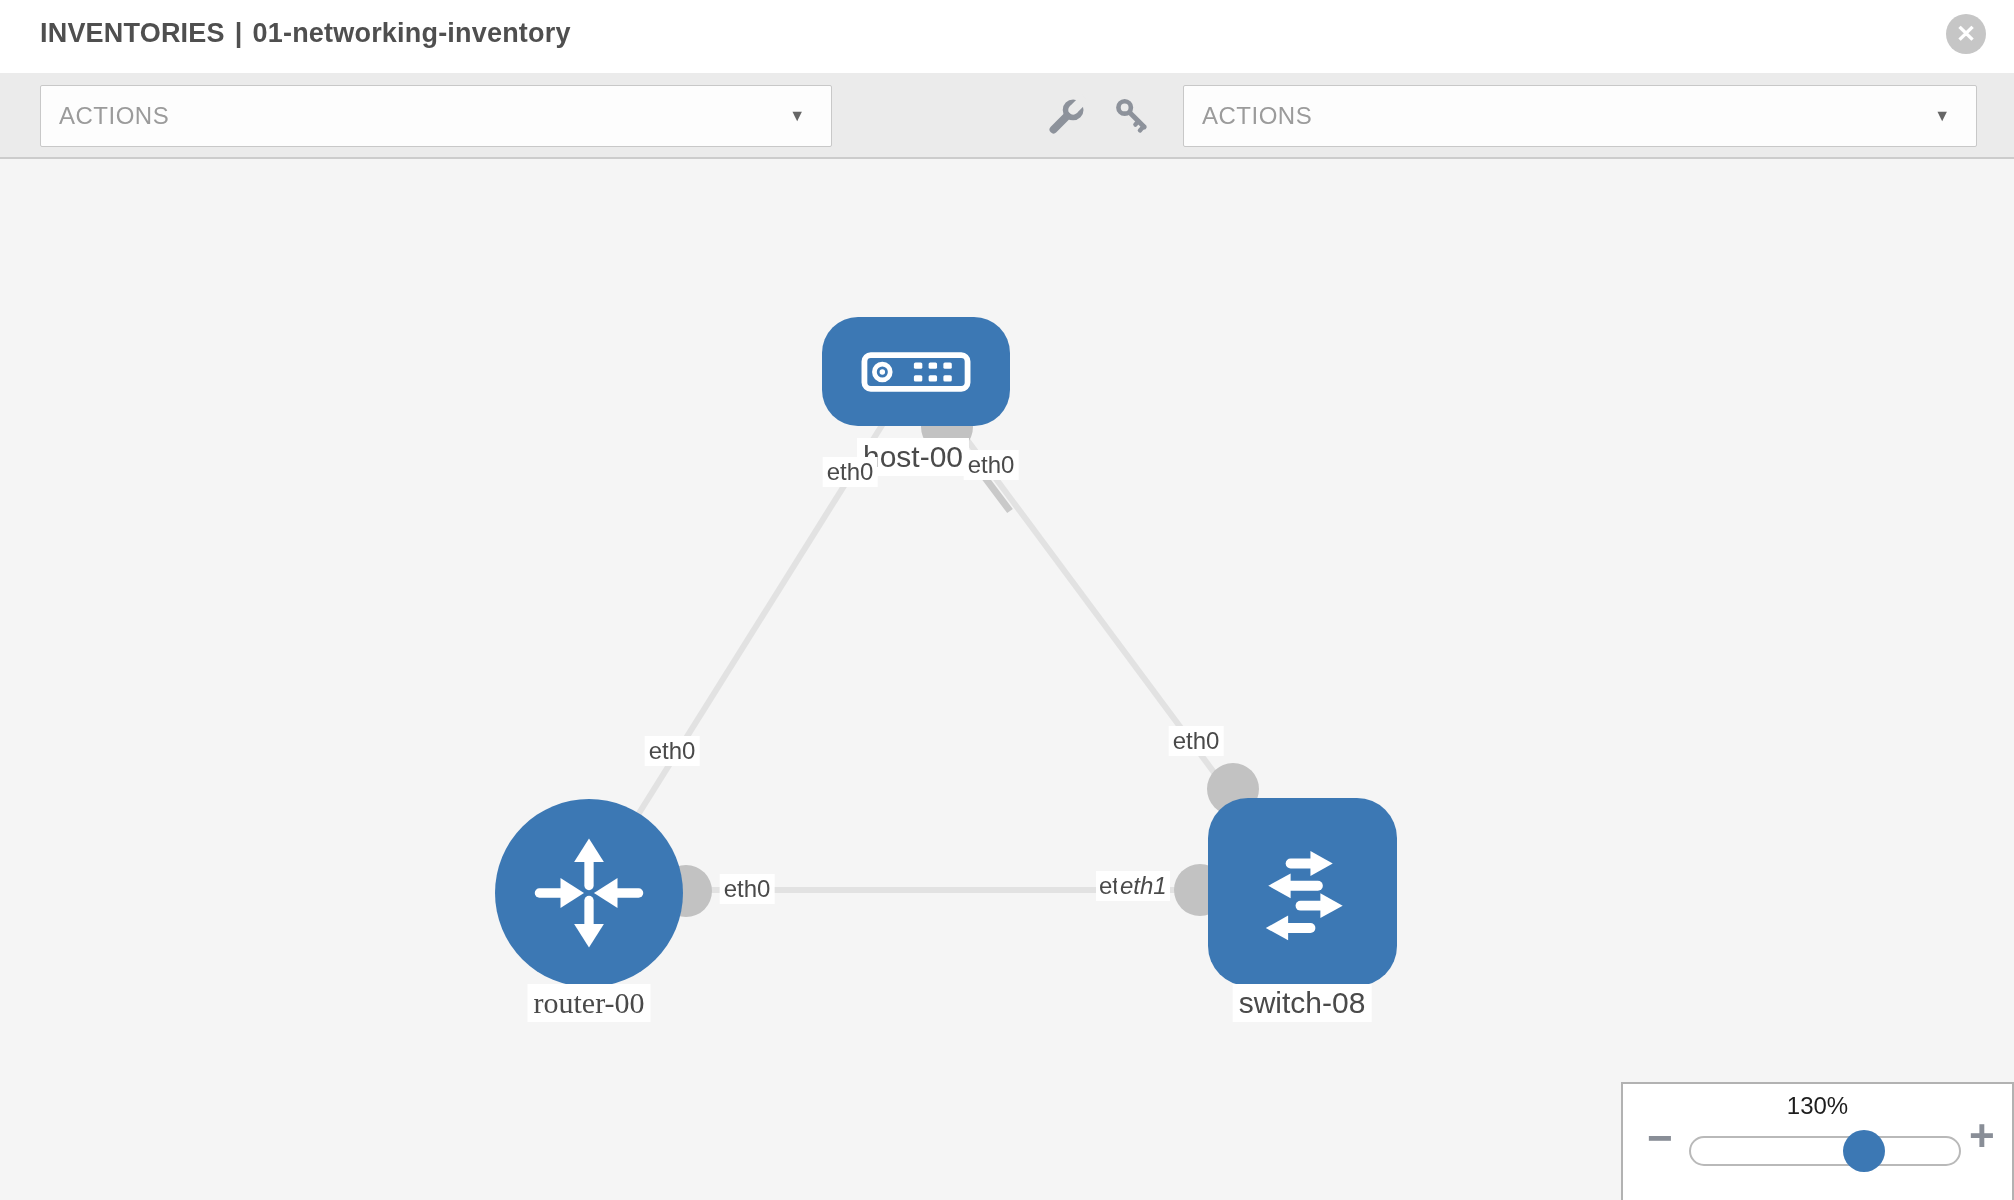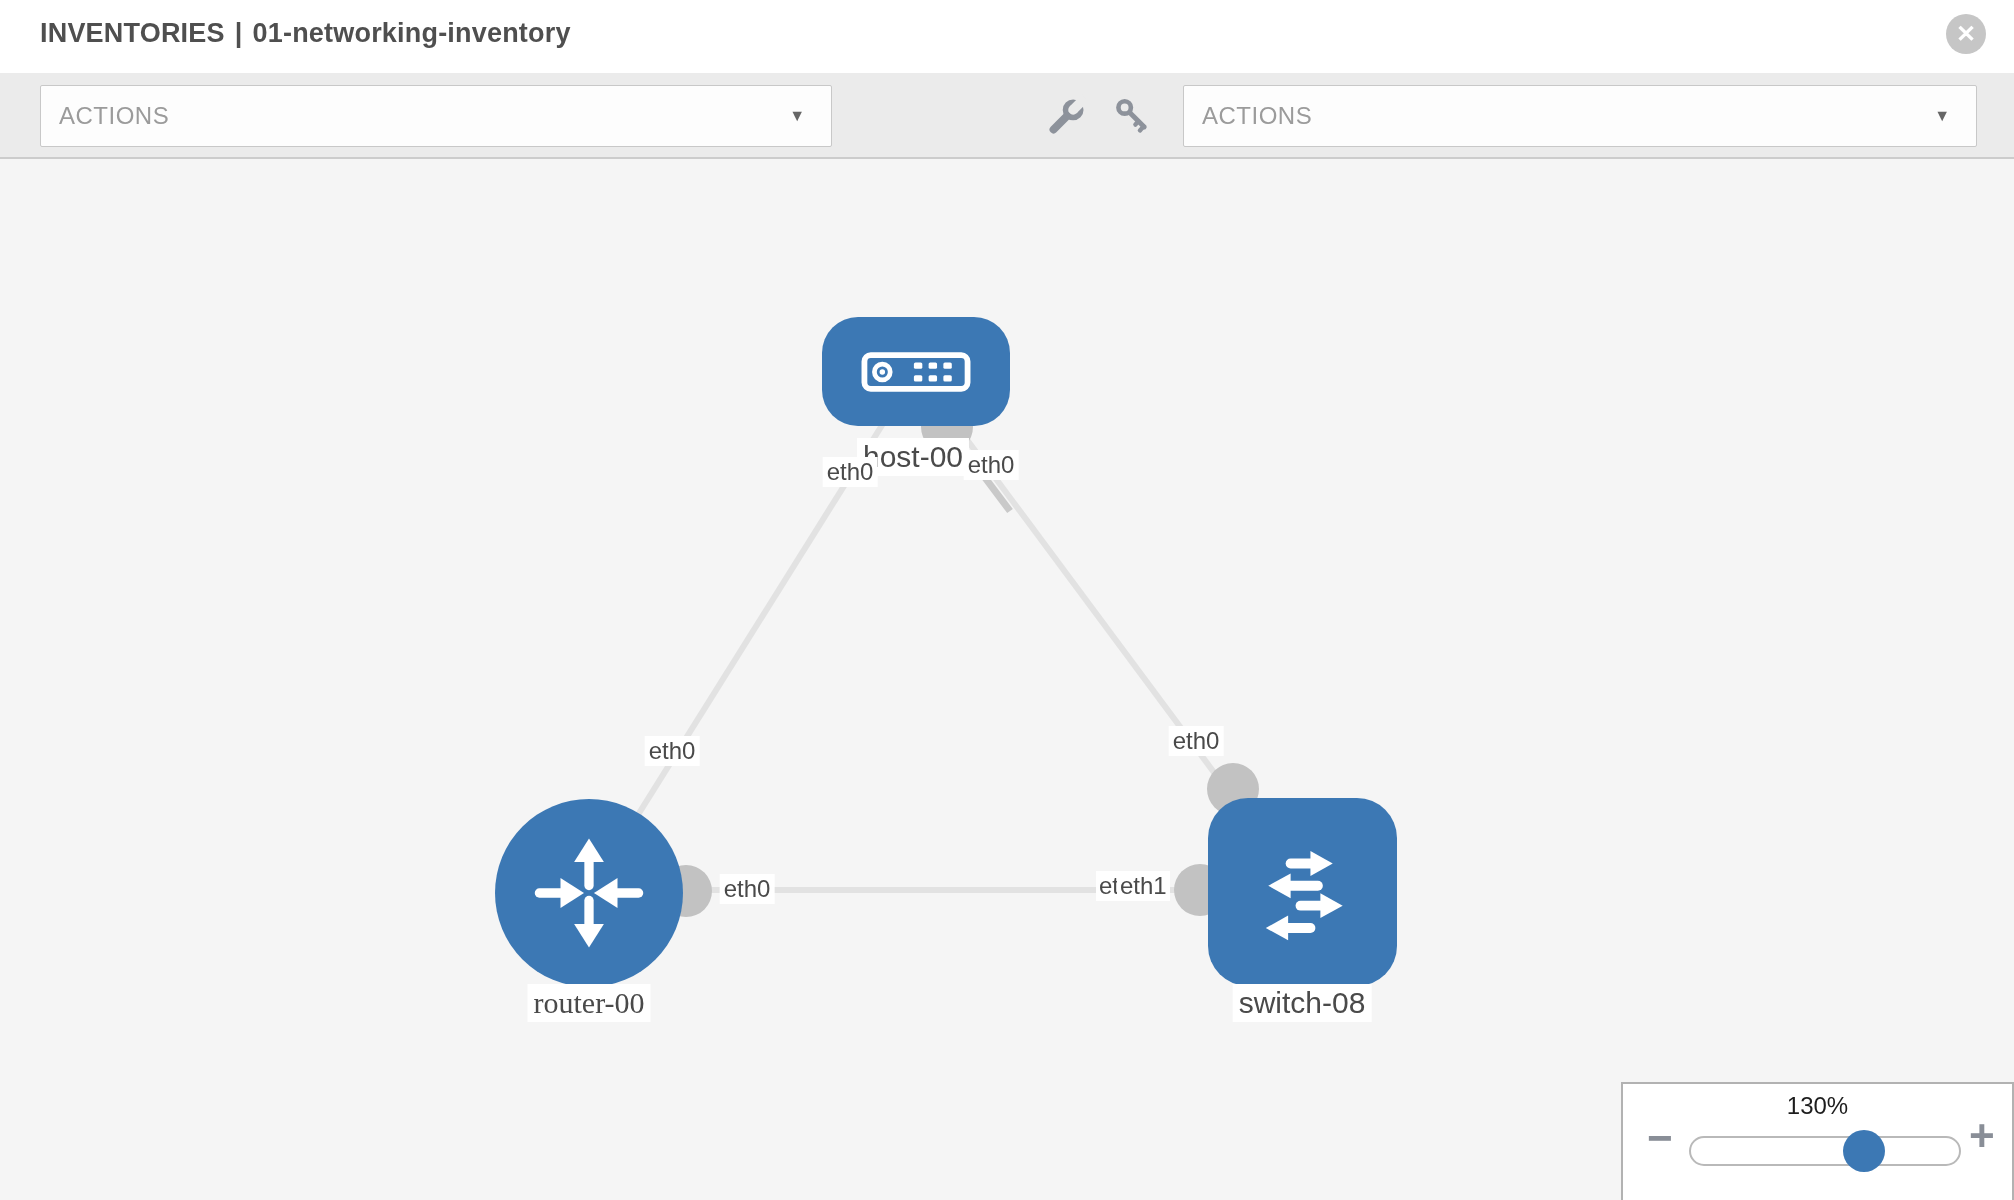--- a/index.html
+++ b/index.html
@@ -41,21 +41,21 @@
   .lbl-router  { left:589px;  top:844px;font-family:Liberation Serif, serif; }
   .lbl-switch  { left:1302px; top:844px; }
   .p-host-left  { left:850px;  top:313px; }
   .p-host-right { left:991px;  top:306px; }
   .p-link1      { left:672px;  top:592px; }
   .p-switch-top { left:1196px; top:582px; }
   .p-near-router{ left:747px;  top:730px; }
   .p-overlap { position:absolute; left:1096px; top:728px; transform:translate(0,-50%); height:32px; }
   .p-overlap span { position:absolute; top:0; background:#ffffff; color:#4a4a4a; font-size:24px; padding:1px 3px; white-space:nowrap; }
   .p-overlap .back  { left:0; }
-  .p-overlap .front { left:21px; }
+  .p-overlap .front { left:21px;font-style:italic; }
 
   
   .zoom-panel { position:absolute; left:1621px; top:923px; width:393px; height:122px; background:#ffffff;
                 border:2px solid #b2b2b2; }
   .zoom-level { position:absolute; left:0; top:8px; width:100%; text-align:center; font-size:24px; color:#1d1d1d; }
   .zoom-minus, .zoom-plus { position:absolute; font-size:44px; font-weight:bold; color:#898e97; cursor:pointer; line-height:40px; }
   .zoom-minus { left:24px; top:34px; }
   .zoom-plus  { left:346px; top:32px; }
   .zoom-track { position:absolute; left:66px; top:52px; width:272px; height:30px; background:#ffffff;
                 border:2px solid #b9b9b9; border-radius:15px; cursor:pointer; }

